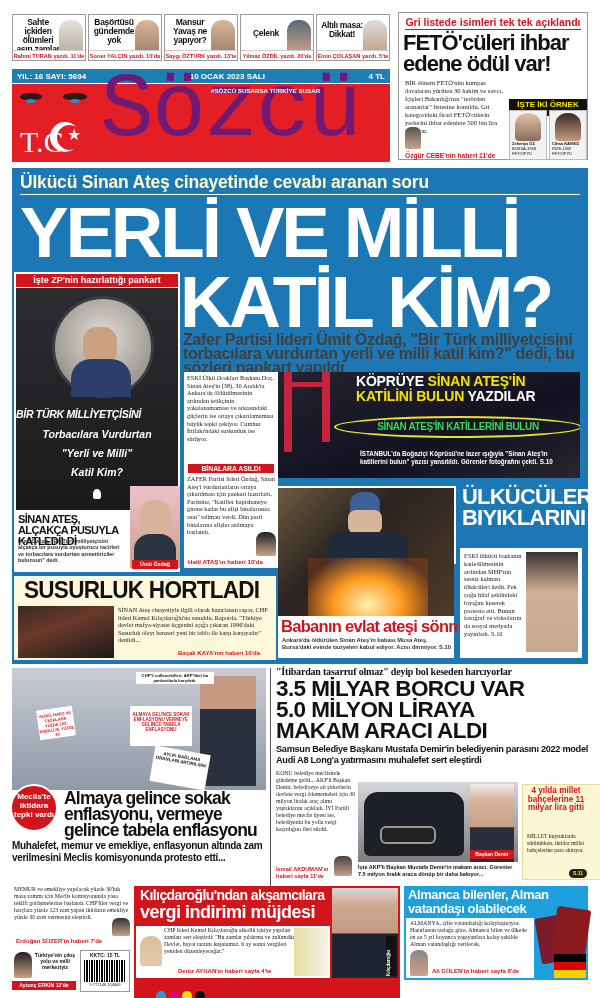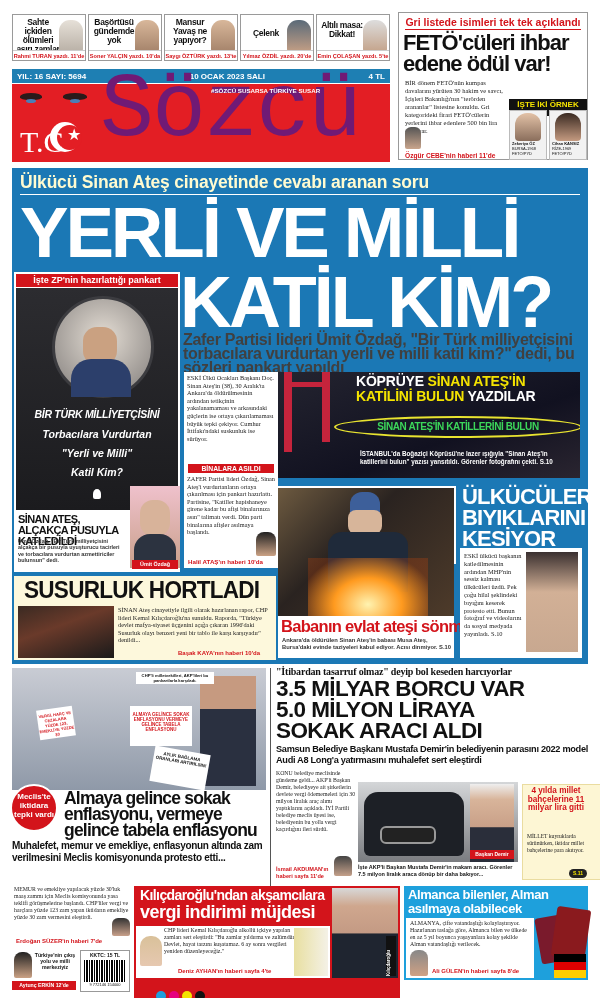--- a/index.html
+++ b/index.html
@@ -107,21 +107,21 @@
 <div class="abs hl-big" style="left:180px;top:266px;font-size:72px;letter-spacing:-3px;white-space:nowrap">KATİL KİM?</div>
 <div class="abs" style="left:183px;top:333px;width:400px;font-size:16px;font-weight:bold;color:#404040;line-height:14px;letter-spacing:-0.3px">Zafer Partisi lideri Ümit Özdağ, "Bir Türk milliyetçisini torbacılara vurdurtan yerli ve milli katil kim?" dedi, bu sözleri pankart yapıldı</div>
 
 <div class="abs" style="left:14px;top:272px;width:166px;height:300px;background:#fff">
   <div class="abs red-tag" style="left:2px;top:2px;width:162px;height:13px;font-size:9px;line-height:13px;white-space:nowrap">İşte ZP'nin hazırlattığı pankart</div>
   <div class="abs" style="left:2px;top:16px;width:162px;height:222px;background:linear-gradient(#2c2c30,#1b1b1e)">
     <div class="abs" style="left:36px;top:8px;width:102px;height:102px;border-radius:50%;background:radial-gradient(circle at 50% 40%,#e4ddd4,#7e7a78);border:3px solid #3c3c40">
       <div class="abs" style="left:28px;top:28px;width:34px;height:38px;border-radius:14px;background:#caa181"></div>
       <div class="abs" style="left:16px;top:60px;width:60px;height:38px;border-radius:20px 20px 0 0;background:#2c3f6b"></div>
     </div>
-    <div class="abs" style="left:0;width:162px;top:120px;text-align:center;color:#fff;font-style:italic;font-weight:bold;font-size:10.5px;letter-spacing:-0.3px">BİR TÜRK MİLLİYETÇİSİNİ</div>
+    <div class="abs" style="left:0;width:162px;top:120px;color:#fff;font-style:italic;font-weight:bold;font-size:10.5px;letter-spacing:-0.3px">BİR TÜRK MİLLİYETÇİSİNİ</div>
     <div class="abs" style="left:0;width:162px;top:140px;text-align:center;color:#fff;font-style:italic;font-weight:bold;font-size:10.5px">Torbacılara Vurdurtan</div>
     <div class="abs" style="left:0;width:162px;top:159px;text-align:center;color:#fff;font-style:italic;font-weight:bold;font-size:10.5px">"Yerli ve Milli"</div>
     <div class="abs" style="left:0;width:162px;top:178px;text-align:center;color:#fff;font-style:italic;font-weight:bold;font-size:10.5px">Katil Kim?</div>
     <div class="abs" style="left:77px;top:201px;width:8px;height:10px;border-radius:50% 50% 2px 2px;background:#fff"></div>
   </div>
   <div class="abs" style="left:4px;top:242px;width:110px;font-size:11px;font-weight:bold;line-height:11px;letter-spacing:-0.6px">SİNAN ATEŞ, ALÇAKÇA PUSUYLA KATLEDİLDİ</div>
   <div class="abs" style="left:4px;top:266px;width:108px;font-size:5.4px;line-height:6.4px;font-weight:bold;color:#333">Ümit Özdağ, "Bir Türk milliyetçisini alçakça bir pusuyla uyuşturucu tacirleri ve torbacılara vurdurtan azmettiriciler bulunsun" dedi.</div>
   <div class="abs" style="left:116px;top:214px;width:50px;height:82px;background:linear-gradient(#efc1cc,#c9a08a)">
     <div class="abs" style="left:10px;top:14px;width:30px;height:36px;border-radius:13px;background:#d8b39a"></div>
     <div class="abs" style="left:4px;top:48px;width:42px;height:34px;border-radius:16px 16px 0 0;background:#2c3340"></div>
@@ -159,21 +159,20 @@
   <div class="abs" style="left:30px;top:70px;width:120px;height:58px;background:radial-gradient(ellipse at 50% 80%,#fff3b0,#ff9a1f 40%,rgba(255,80,0,0.2) 80%)"></div>
 </div>
 <div class="abs white-card" style="left:278px;top:616px;width:176px;height:42px">
   <div class="abs" style="left:3px;top:1px;font-size:16.5px;font-weight:bold;color:#d3141b;letter-spacing:-0.7px;white-space:nowrap">Babanın evlat ateşi sönmüyor</div>
   <div class="abs" style="left:4px;top:21px;width:170px;font-size:5.8px;font-weight:bold;line-height:7px;color:#333">Ankara'da öldürülen Sinan Ateş'in babası Musa Ateş, Bursa'daki evinde taziyeleri kabul ediyor. Acısı dinmiyor. S.10</div>
 </div>
 
 <div class="abs" style="left:462px;top:486px;width:120px;line-height:21px;font-size:22px;font-weight:bold;color:#fff;letter-spacing:-0.8px">
   <div>ÜLKÜCÜLER</div>
   <div>BIYIKLARINI</div>
-  <div>KESİYOR</div>
 </div>
 <div class="abs white-card" style="left:460px;top:548px;width:122px;height:110px">
   <div class="abs body-txt" style="left:4px;top:4px;width:60px;font-size:6.4px;line-height:7.8px">ESKİ ülkücü başkanın katledilmesinin ardından MHP'nin sessiz kalması ülkücüleri üzdü. Pek çoğu hilal şeklindeki bıyığını keserek protesto etti. Bunun fotoğraf ve videolarını da sosyal medyada yayınladı. S.10</div>
   <div class="abs" style="left:66px;top:4px;width:52px;height:100px;background:linear-gradient(#3a3030,#d2b096 40%,#c8a890)"></div>
 </div>
 
 <div class="abs" style="left:14px;top:576px;width:262px;height:84px;background:#fdf8dc">
   <div class="abs" style="left:10px;top:0;font-size:24px;font-weight:bold;letter-spacing:-0.8px;white-space:nowrap;transform:scaleX(0.94);transform-origin:left">SUSURLUK HORTLADI</div>
   <div class="abs" style="left:4px;top:30px;width:96px;height:52px;background:linear-gradient(160deg,#3a2a22,#6a3a2a 40%,#1a1a1a)"></div>
   <div class="abs body-txt" style="left:104px;top:30px;width:156px;font-size:6.3px;line-height:7.6px">SİNAN Ateş cinayetiyle ilgili olarak hazırlanan rapor, CHP lideri Kemal Kılıçdaroğlu'na sunuldu. Raporda, "Türkiye devlet mafya-siyaset üçgenini açığa çıkaran 1996'daki Susurluk olayı benzeri yeni bir tablo ile karşı karşıyadır" denildi...</div>
@@ -193,21 +192,21 @@
 <div class="abs body-txt" style="left:14px;top:886px;width:118px;font-size:5.8px;line-height:7px">MEMUR ve emekliye yapılacak yüzde 30'luk maaş zammı için Meclis komisyonunda yasa teklifi görüşmelerine başlandı. CHP'liler vergi ve harçlara yüzde 123 zam yapan iktidarın emekliye yüzde 30 zam vermesini eleştirdi.</div>
 <div class="abs" style="left:112px;top:918px;width:18px;height:18px;border-radius:6px 6px 2px 2px;background:linear-gradient(#333,#c8a08a)"></div>
 <div class="abs red-by" style="left:16px;top:938px;white-space:nowrap;font-size:6px">Erdoğan SÜZER'in haberi 7'de</div>
 
 <div class="abs" style="left:270px;top:668px;width:1px;height:258px;background:#555"></div>
 
 <div class="abs serif" style="left:276px;top:666px;width:312px;font-size:10px;font-weight:bold;white-space:nowrap;letter-spacing:-0.2px">"İtibardan tasarruf olmaz" deyip bol keseden harcıyorlar</div>
 <div class="abs" style="left:276px;top:678px;width:312px;font-size:22.5px;font-weight:bold;line-height:21px;letter-spacing:-0.6px;white-space:nowrap">
   <div>3.5 MİLYAR BORCU VAR</div>
   <div>5.0 MİLYON LİRAYA</div>
-  <div>SOKAK ARACI ALDI</div>
+  <div>MAKAM ARACI ALDI</div>
 </div>
 <div class="abs" style="left:276px;top:744px;width:312px;font-size:9.2px;font-weight:bold;line-height:11px;letter-spacing:-0.3px">Samsun Belediye Başkanı Mustafa Demir'in belediyenin parasını 2022 model Audi A8 Long'a yatırmasını muhalefet sert eleştirdi</div>
 <div class="abs body-txt" style="left:276px;top:770px;width:82px;font-size:5.8px;line-height:7px">KONU belediye meclisinde gündeme geldi... AKP'li Başkan Demir, belediyeye ait şirketlerin devlete vergi ödememeleri için 30 milyon liralık araç alımı yaptıklarını açıkladı. İYİ Partili belediye meclis üyesi ise, belediyenin bu yolla vergi kaçırdığını ileri sürdü.</div>
 <div class="abs red-by" style="left:276px;top:866px;width:60px;font-size:5.6px;line-height:6.5px">İsmail AKDUMAN'ın haberi sayfa 11'de</div>
 <div class="abs" style="left:334px;top:856px;width:18px;height:20px;border-radius:6px 6px 2px 2px;background:linear-gradient(#444,#c4a08a)"></div>
 <div class="abs photo" style="left:358px;top:782px;width:160px;height:80px;background:linear-gradient(180deg,#d4d6d8,#7a7c80)">
   <div class="abs" style="left:6px;top:10px;width:100px;height:64px;background:#1d2026;border-radius:14px 14px 6px 6px"></div>
   <div class="abs" style="left:22px;top:44px;width:56px;height:18px;border:2px solid #999;border-radius:6px;background:#222"></div>
   <div class="abs" style="left:112px;top:2px;width:44px;height:78px;background:linear-gradient(#eee 0,#d8b49a 20%,#c9a088 55%,#2a2e3a 56%)"></div>
   <div class="abs red-tag" style="left:112px;top:68px;width:44px;height:9px;font-size:5px;line-height:9px">Başkan Demir</div>
@@ -239,21 +238,21 @@
     <div class="abs red-by" style="left:42px;top:42px;font-size:6px;white-space:nowrap">Deniz AYHAN'ın haberi sayfa 4'te</div>
     <div class="abs" style="left:158px;top:2px;width:34px;height:48px;background:linear-gradient(90deg,#e8dfa0,#f4f1e6)"></div>
   </div>
   <div class="abs" style="left:198px;top:2px;width:66px;height:90px;background:linear-gradient(#d8d8d8 0,#cfa78e 20%,#c49a84 50%,#1f2530 51%)"></div>
   <div class="abs" style="left:252px;top:50px;width:10px;height:40px;writing-mode:vertical-rl;transform:rotate(180deg);font-size:4.5px;font-weight:bold;color:#fff;background:#111">Kılıçdaroğlu</div>
 </div>
 
 <div class="abs" style="left:404px;top:886px;width:184px;height:94px;background:#1ea0dc">
   <div class="abs" style="left:4px;top:2px;width:180px;font-size:13px;font-weight:bold;color:#fff;line-height:14px;letter-spacing:-0.4px">
     <div>Almanca bilenler, Alman</div>
-    <div>asılmaya olabilecek</div>
+    <div>vatandaşı olabilecek</div>
   </div>
   <div class="abs" style="left:2px;top:32px;width:128px;height:60px;background:#fff">
     <div class="abs body-txt" style="left:4px;top:2px;width:122px;font-size:5.9px;line-height:7px">ALMANYA, çifte vatandaşlığı kolaylaştırıyor. Hazırlanan taslağa göre, Almanca bilen ve ülkede en az 5 yıl boyunca yaşayanlara kolay şekilde Alman vatandaşlığı verilecek.</div>
     <div class="abs" style="left:4px;top:32px;width:18px;height:26px;border-radius:8px 8px 2px 2px;background:linear-gradient(#888,#cfa184)"></div>
     <div class="abs red-by" style="left:26px;top:50px;font-size:6px;white-space:nowrap">Ali GÜLEN'in haberi sayfa 8'de</div>
   </div>
   <div class="abs" style="left:134px;top:30px;width:32px;height:46px;background:#7a1a2c;border-radius:3px;transform:rotate(-10deg)"></div>
   <div class="abs" style="left:150px;top:22px;width:34px;height:50px;background:#8a1a1e;border-radius:3px;transform:rotate(8deg)"></div>
   <div class="abs" style="left:150px;top:68px;width:32px;height:24px;background:linear-gradient(#000 33%,#dd0000 33% 66%,#ffce00 66%)"></div>
 </div>

